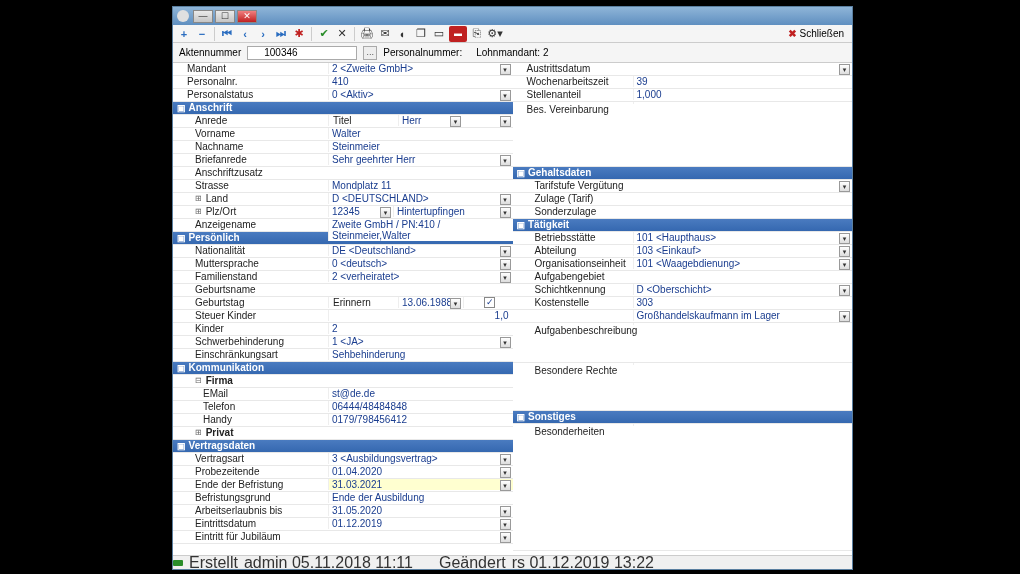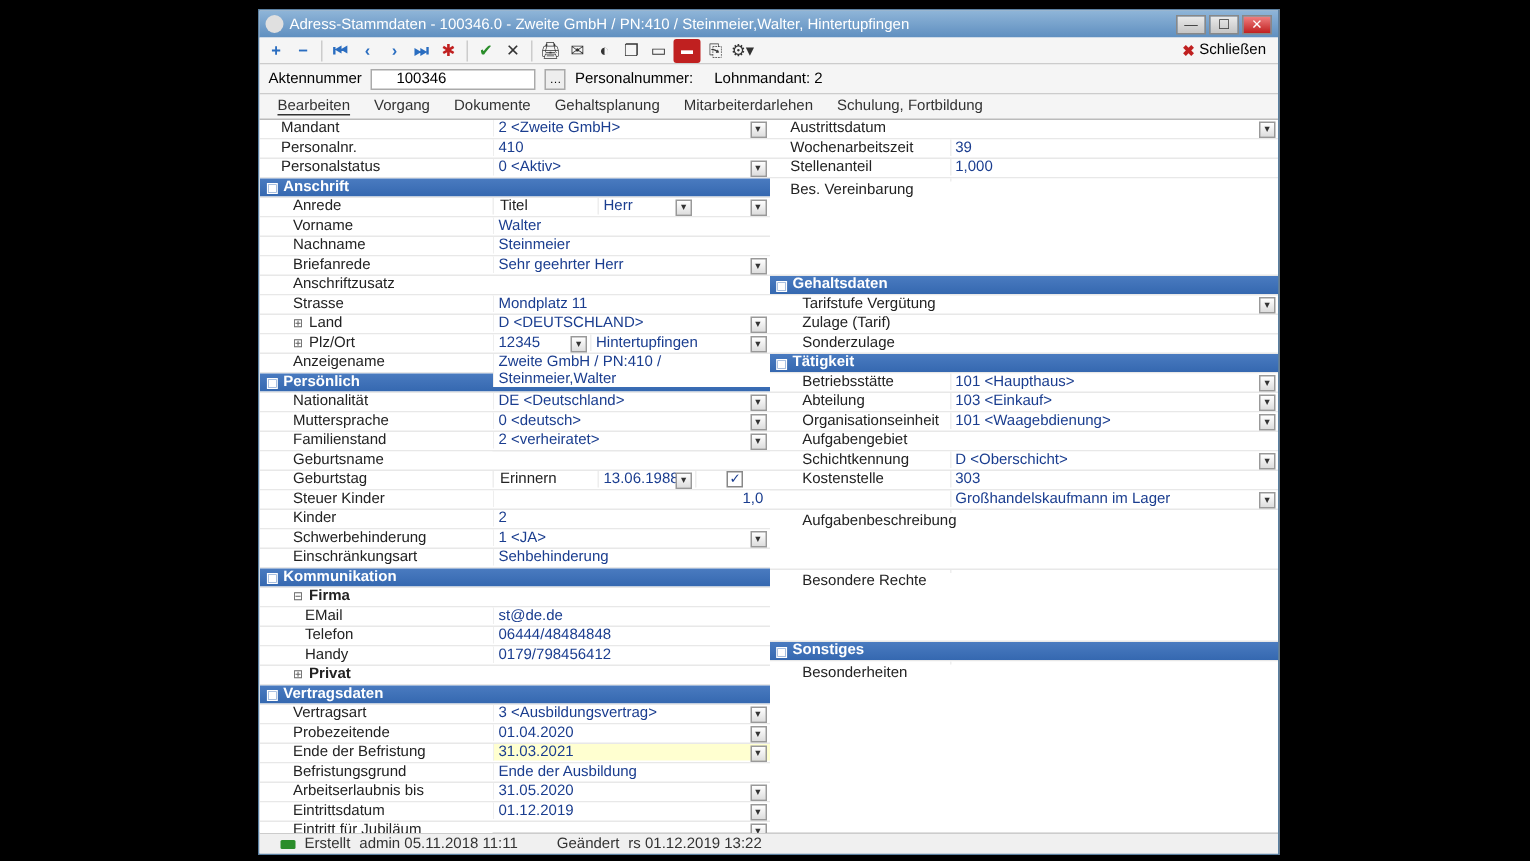--- a/index.html
+++ b/index.html
@@ -36,33 +36,32 @@
   .row .lbl { width: 155px; padding-left:14px; display:flex; align-items:center; color:#222; background:#fff; }
   .row.sec .lbl { background:transparent; width:auto; color:#fff; flex:1; padding-left:4px;}
   .row .lbl.sub { padding-left:22px; }
   .row .lbl.sub2 { padding-left:30px; }
   .row .lbl2 { width:70px; padding-left:4px; display:flex; align-items:center; color:#222; border-left:1px solid #eee; background:#fff;}
   .row .val { flex:1; padding-left:3px; display:flex; align-items:center; color:#1a3d8f; background:#fff; border-left:1px solid #eee; position:relative; }
   .row .val.hl { background:#ffffd0; }
   .dd { position:absolute; right:2px; top:1px; width:11px; height:11px; border:1px solid #999; background:linear-gradient(#fff,#ddd); font-size:7px; text-align:center; line-height:9px; color:#333; }
   .ck { width:11px; height:11px; border:1px solid #888; background:#fff; font-size:9px; text-align:center; line-height:9px; color:#1a3d8f; margin:0 auto;}
   .tree { font-size:8px; color:#666; margin-right:4px; }
-  .status { height:14px; background:#f0f0f0; border-top:1px solid #ccc; display:flex; align-items:center; gap:6px; padding:0 14px; font-size:10px; color:#333; }
+  .status { height:14px; background:#f0f0f0; border-top:1px solid #ccc; display:flex; align-items:center; gap:6px; padding:0 0; font-size:16px; color:#333; }
   .status .led { width:10px; height:6px; background:#2a8d2a; border-radius:1px; }
   .row.tall { height:52px; }
   .row.tall .lbl, .row.tall .val { align-items:flex-start; padding-top:2px; }
   .colR .row .lbl { width:120px; }
 </style>
 </head>
 <body>
 
 <div class="win">
   <div class="titlebar">
     <span class="ticon"></span>
-    <span class="ttext">Adress-Stammdaten - 100346.0 - Zweite GmbH / PN:410 / Steinmeier,Walter, Hintertupfingen</span>
     <div class="winbtns">
       <div class="wbtn">—</div>
       <div class="wbtn">☐</div>
       <div class="wbtn close">✕</div>
     </div>
   </div>
 
   <div class="toolbar">
     <div class="tbtn blue">+</div>
     <div class="tbtn blue">−</div>
@@ -91,28 +90,20 @@
   </div>
 
   <div class="akten">
     <span>Aktennummer</span>
     <input value="100346" style="">
     <div class="dots">…</div>
     <span>Personalnummer:</span>
     <span style="margin-left:8px">Lohnmandant: 2</span>
   </div>
 
-  <div class="tabs">
-    <div class="tab active">Bearbeiten</div>
-    <div class="tab">Vorgang</div>
-    <div class="tab">Dokumente</div>
-    <div class="tab">Gehaltsplanung</div>
-    <div class="tab">Mitarbeiterdarlehen</div>
-    <div class="tab">Schulung, Fortbildung</div>
-  </div>
 
   <div class="content">
 
     <div class="col colL">
       <div class="row">
           <div class="lbl">Mandant</div>
           <div class="val">2 &lt;Zweite GmbH&gt;<span class="dd">▾</span></div>
         </div>
       <div class="row">
           <div class="lbl">Personalnr.</div>

